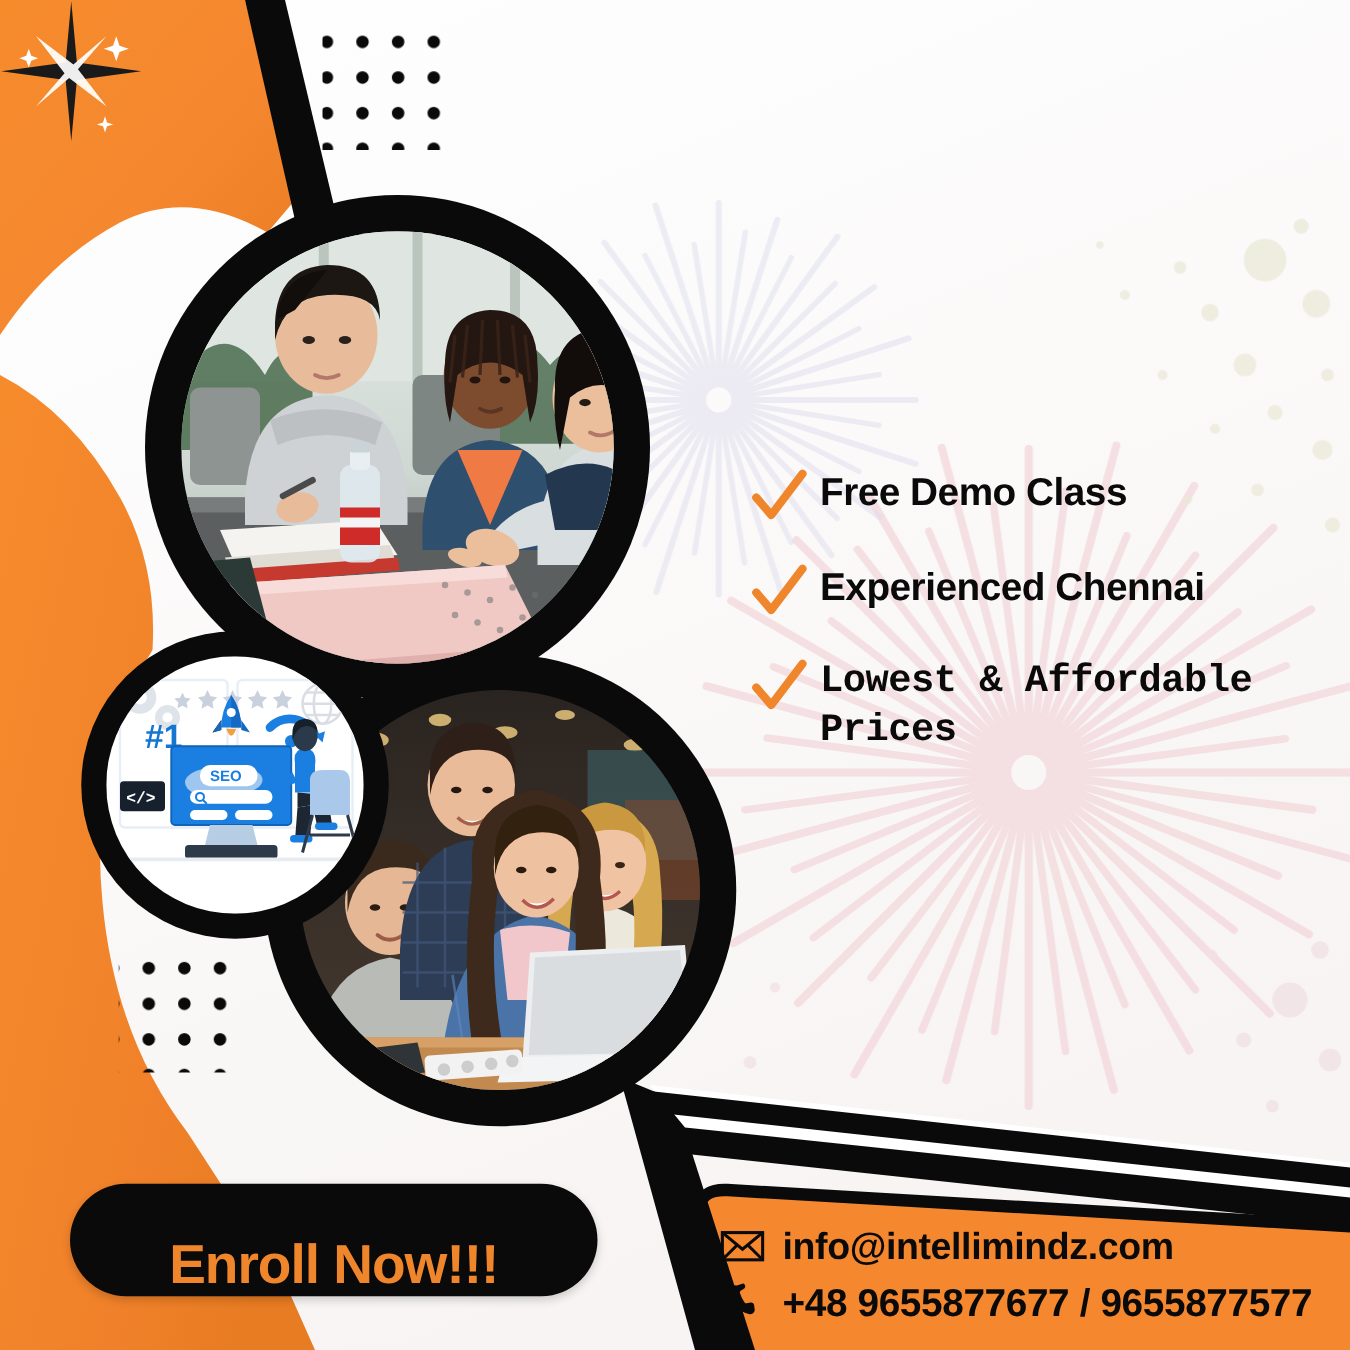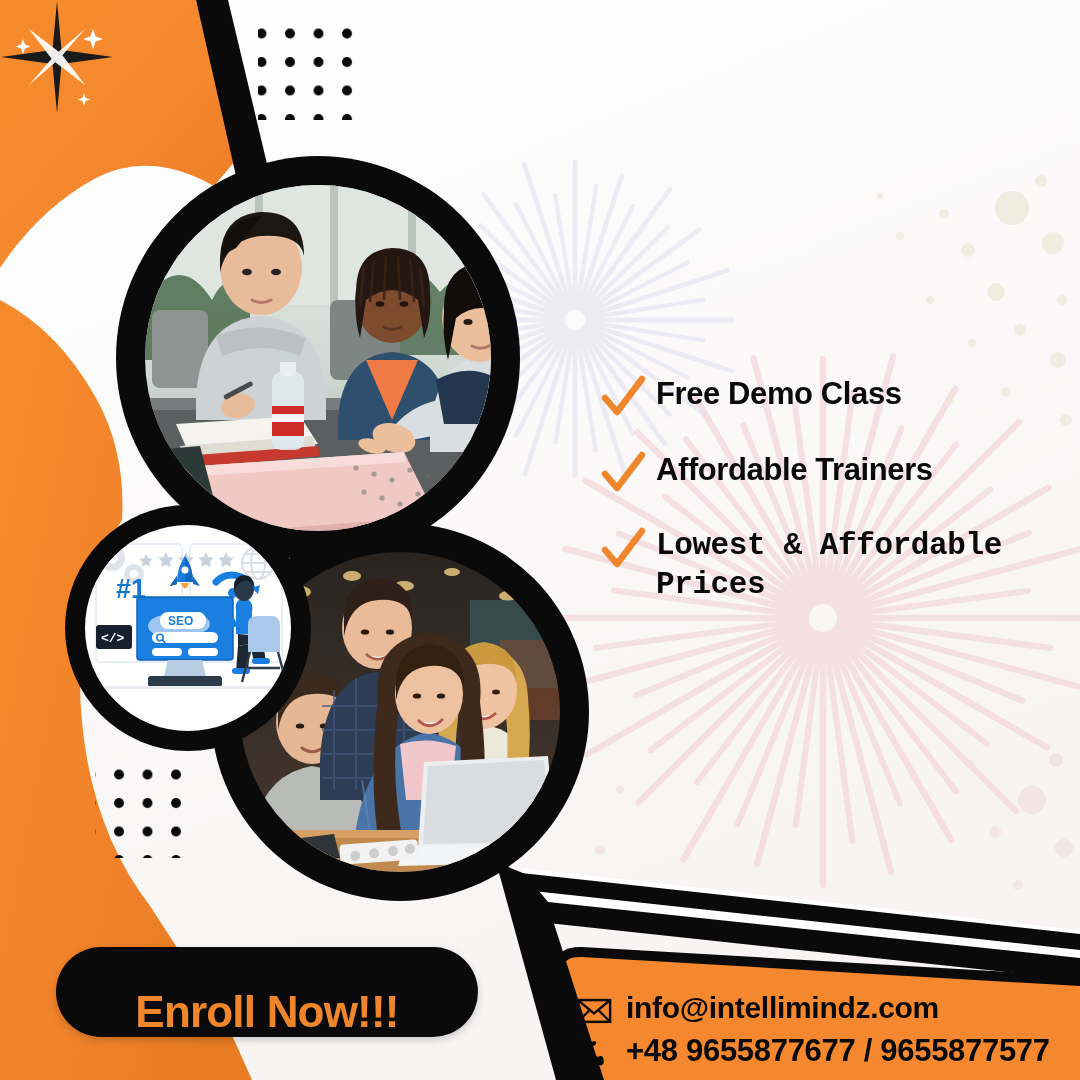--- a/index.html
+++ b/index.html
@@ -92,21 +92,21 @@
 
   
   .contact {
     position:absolute;
     left:575px; top:981px;
     z-index:40;
     color:#0a0a0a;
   }
   .contact-row {
     display:flex;
-    align-items:flex-end;
+    align-items:flex-start;
     height:44px;
     white-space:nowrap;
   }
   .contact-icon {
     flex:0 0 auto;
     width:38px; height:30px;
     margin-right:13px;
     display:flex; align-items:center; justify-content:center;
   }
   .contact-text {
@@ -660,21 +660,21 @@
       <svg class="tick" viewBox="0 0 46 46">
         <path d="M5,24 L17,38 L42,5" stroke="#F0862C" stroke-width="6.5" fill="none" stroke-linecap="round" stroke-linejoin="round"></path>
       </svg>
       <div class="bullet-text">Free Demo Class</div>
     </div>
 
     <div class="bullet">
       <svg class="tick" viewBox="0 0 46 46">
         <path d="M5,24 L17,38 L42,5" stroke="#F0862C" stroke-width="6.5" fill="none" stroke-linecap="round" stroke-linejoin="round"></path>
       </svg>
-      <div class="bullet-text">Affordable Trainers</div>
+      <div class="bullet-text">Experienced Chennai</div>
     </div>
 
     <div class="bullet">
       <svg class="tick" viewBox="0 0 46 46">
         <path d="M5,24 L17,38 L42,5" stroke="#F0862C" stroke-width="6.5" fill="none" stroke-linecap="round" stroke-linejoin="round"></path>
       </svg>
       <div class="bullet-text">Lowest &amp; Affordable Prices</div>
     </div>
 
   </div>

